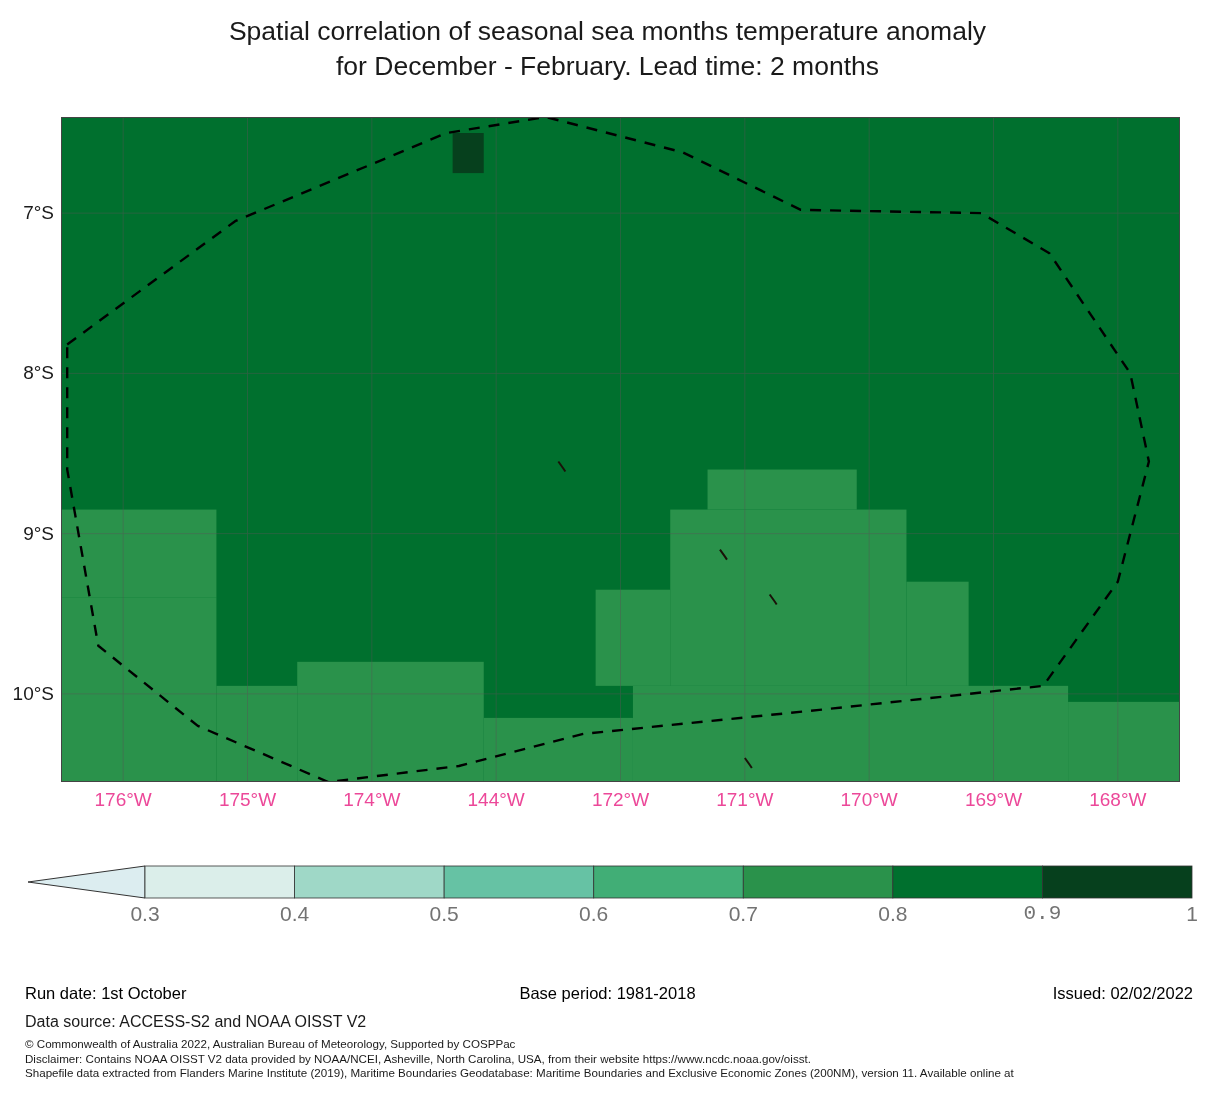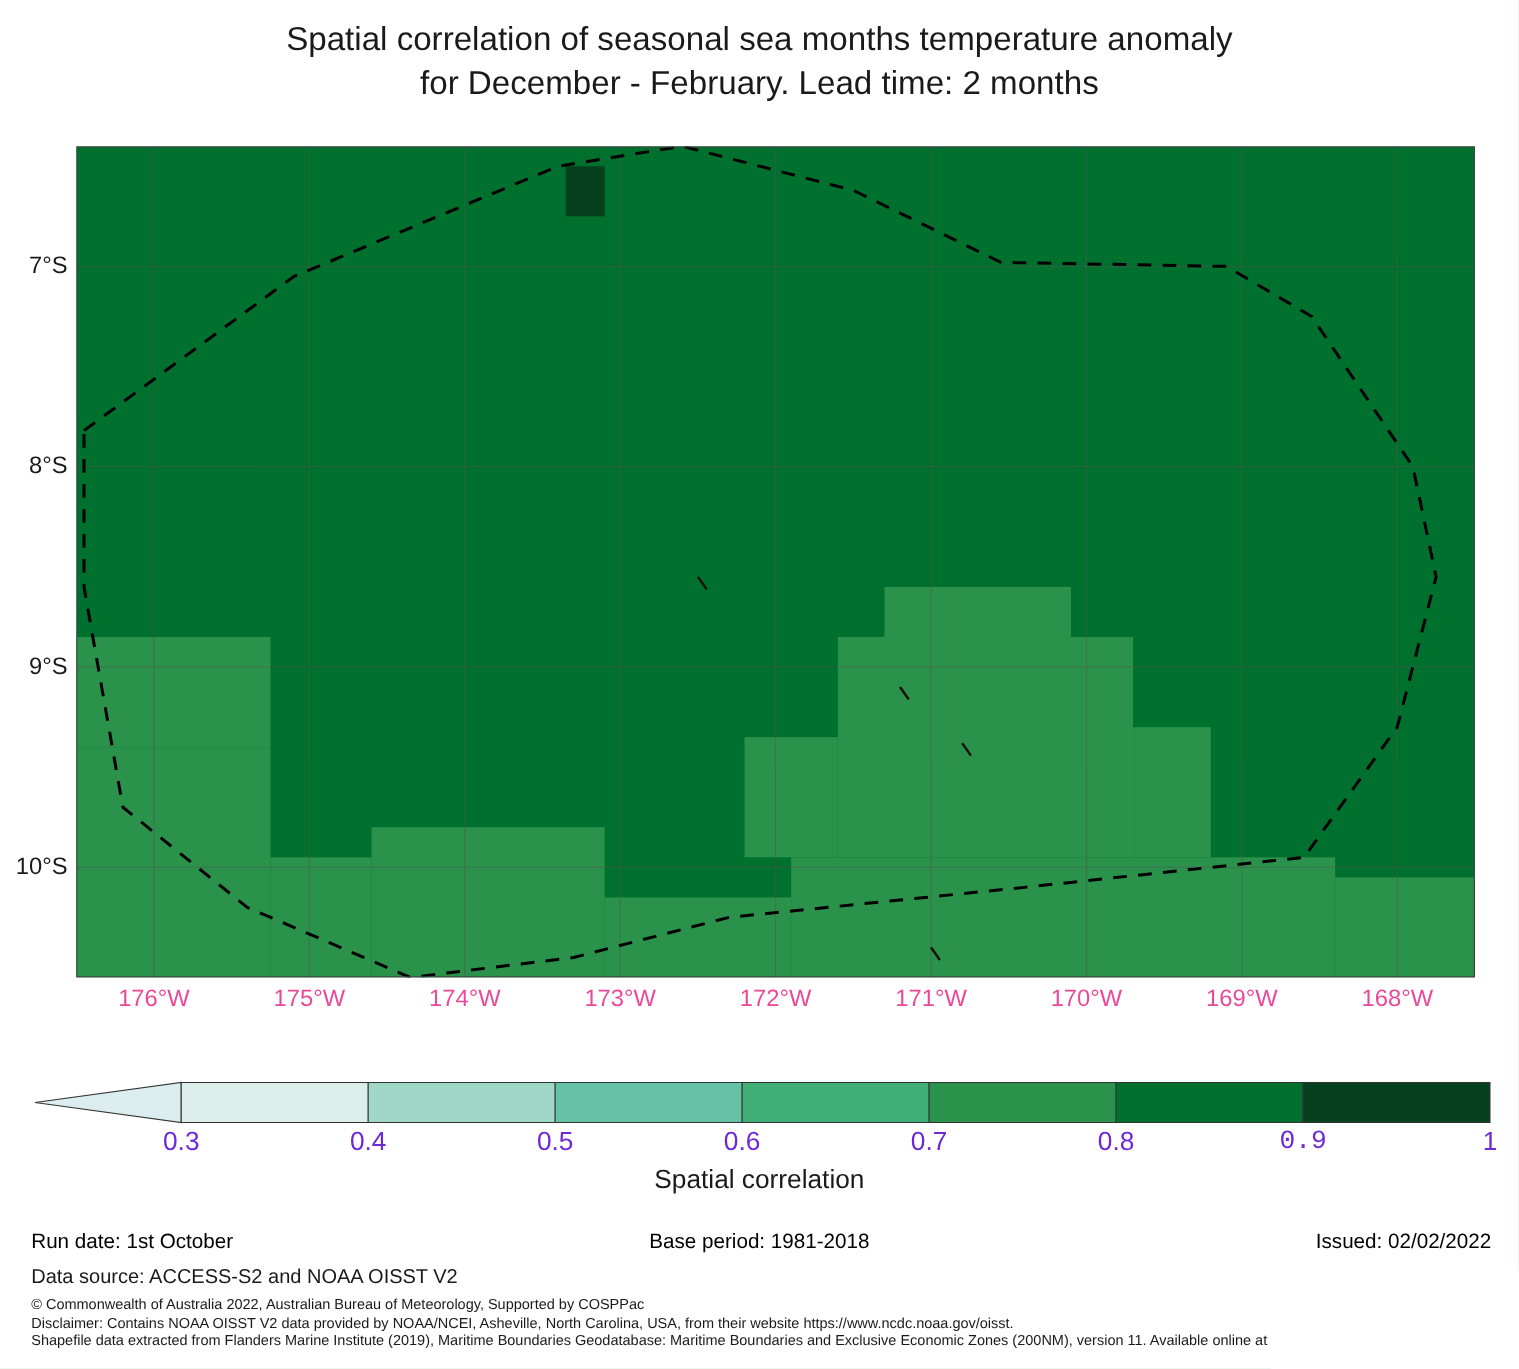--- a/index.html
+++ b/index.html
@@ -67,21 +67,21 @@
     width: 1215px; height: 100px;
   }
   #cbar-svg { position: absolute; left: 0; top: 0; }
   .cbtick {
     position: absolute;
     top: 40px;
     width: 120px;
     margin-left: -60px;
     text-align: center;
     font-size: 21px;
-    color: #6d28d9;
+    color: #737373;
   }
   #cbar-label {
     position: absolute;
     left: 0; top: 70px;
     width: 1215px;
     text-align: center;
     font-size: 21px;
     color: #1a1a1a;
   }
 
@@ -172,21 +172,21 @@
 <div id="y-ticks">
     <div class="ytick" style="top: 213.145px;">7°S</div>
     <div class="ytick" style="top: 373.386px;">8°S</div>
     <div class="ytick" style="top: 533.627px;">9°S</div>
     <div class="ytick" style="top: 693.867px;">10°S</div>
   </div>
 <div id="x-ticks">
     <div class="xtick" style="left: 123.167px;">176°W</div>
     <div class="xtick" style="left: 247.5px;">175°W</div>
     <div class="xtick" style="left: 371.833px;">174°W</div>
-    <div class="xtick" style="left: 496.167px;">173°W</div>
+    <div class="xtick" style="left: 496.167px;">144°W</div>
     <div class="xtick" style="left: 620.5px;">172°W</div>
     <div class="xtick" style="left: 744.833px;">171°W</div>
     <div class="xtick" style="left: 869.167px;">170°W</div>
     <div class="xtick" style="left: 993.5px;">169°W</div>
     <div class="xtick" style="left: 1117.83px;">168°W</div>
   </div>
 
 <div id="cbar-wrap">
   <svg id="cbar-svg" width="1215" height="40">
       <polygon points="145,4 145,36 28,20" fill="#dcedf0" stroke="#333" stroke-width="1"></polygon>
@@ -201,21 +201,20 @@
   <div id="cbar-ticks">
       <div class="cbtick" style="left: 145px;">0.3</div>
       <div class="cbtick" style="left: 294.571px;">0.4</div>
       <div class="cbtick" style="left: 444.143px;">0.5</div>
       <div class="cbtick" style="left: 593.714px;">0.6</div>
       <div class="cbtick" style="left: 743.286px;">0.7</div>
       <div class="cbtick" style="left: 892.857px;">0.8</div>
       <div class="cbtick" style="left: 1042.43px; font-family: Liberation Mono, monospace;">0.9</div>
       <div class="cbtick" style="left: 1192px;">1</div>
     </div>
-  <div id="cbar-label">Spatial correlation</div>
 </div>
 
 <div id="meta-row">
   <span class="m-left">Run date: 1st October</span>
   <span class="m-center">Base period: 1981-2018</span>
   <span class="m-right">Issued: 02/02/2022</span>
 </div>
 
 <div id="datasource">Data source: ACCESS-S2 and NOAA OISST V2</div>
 

